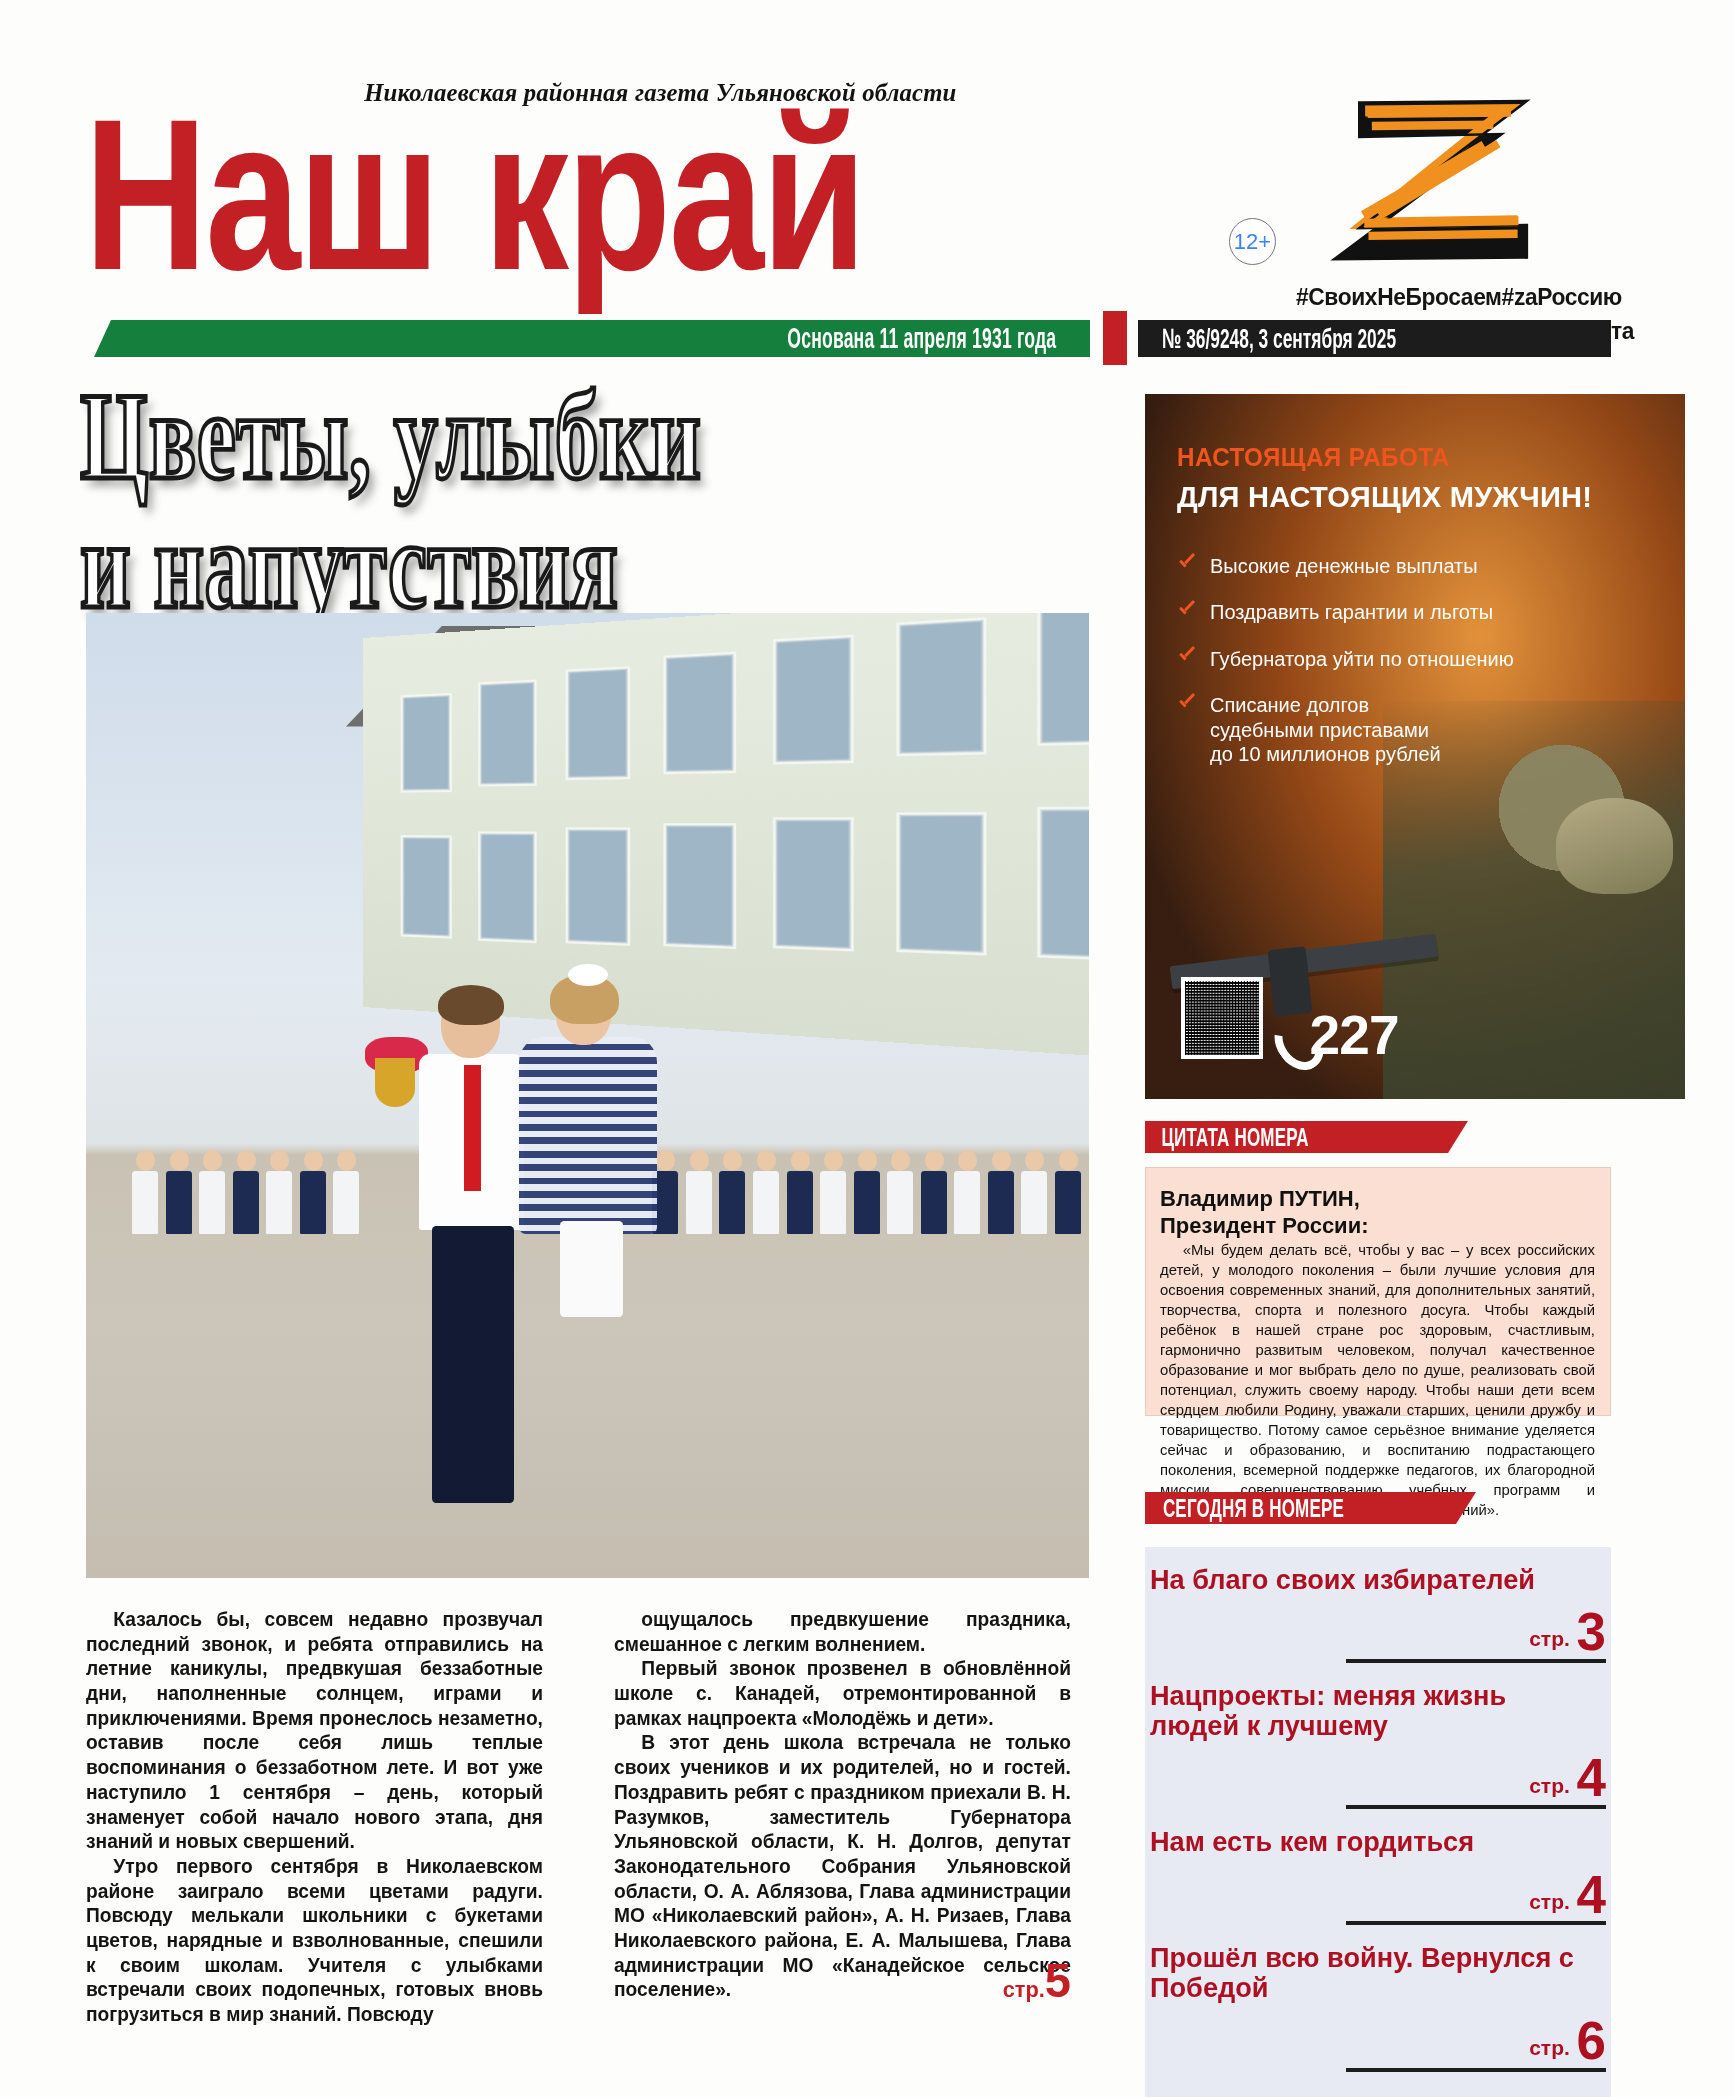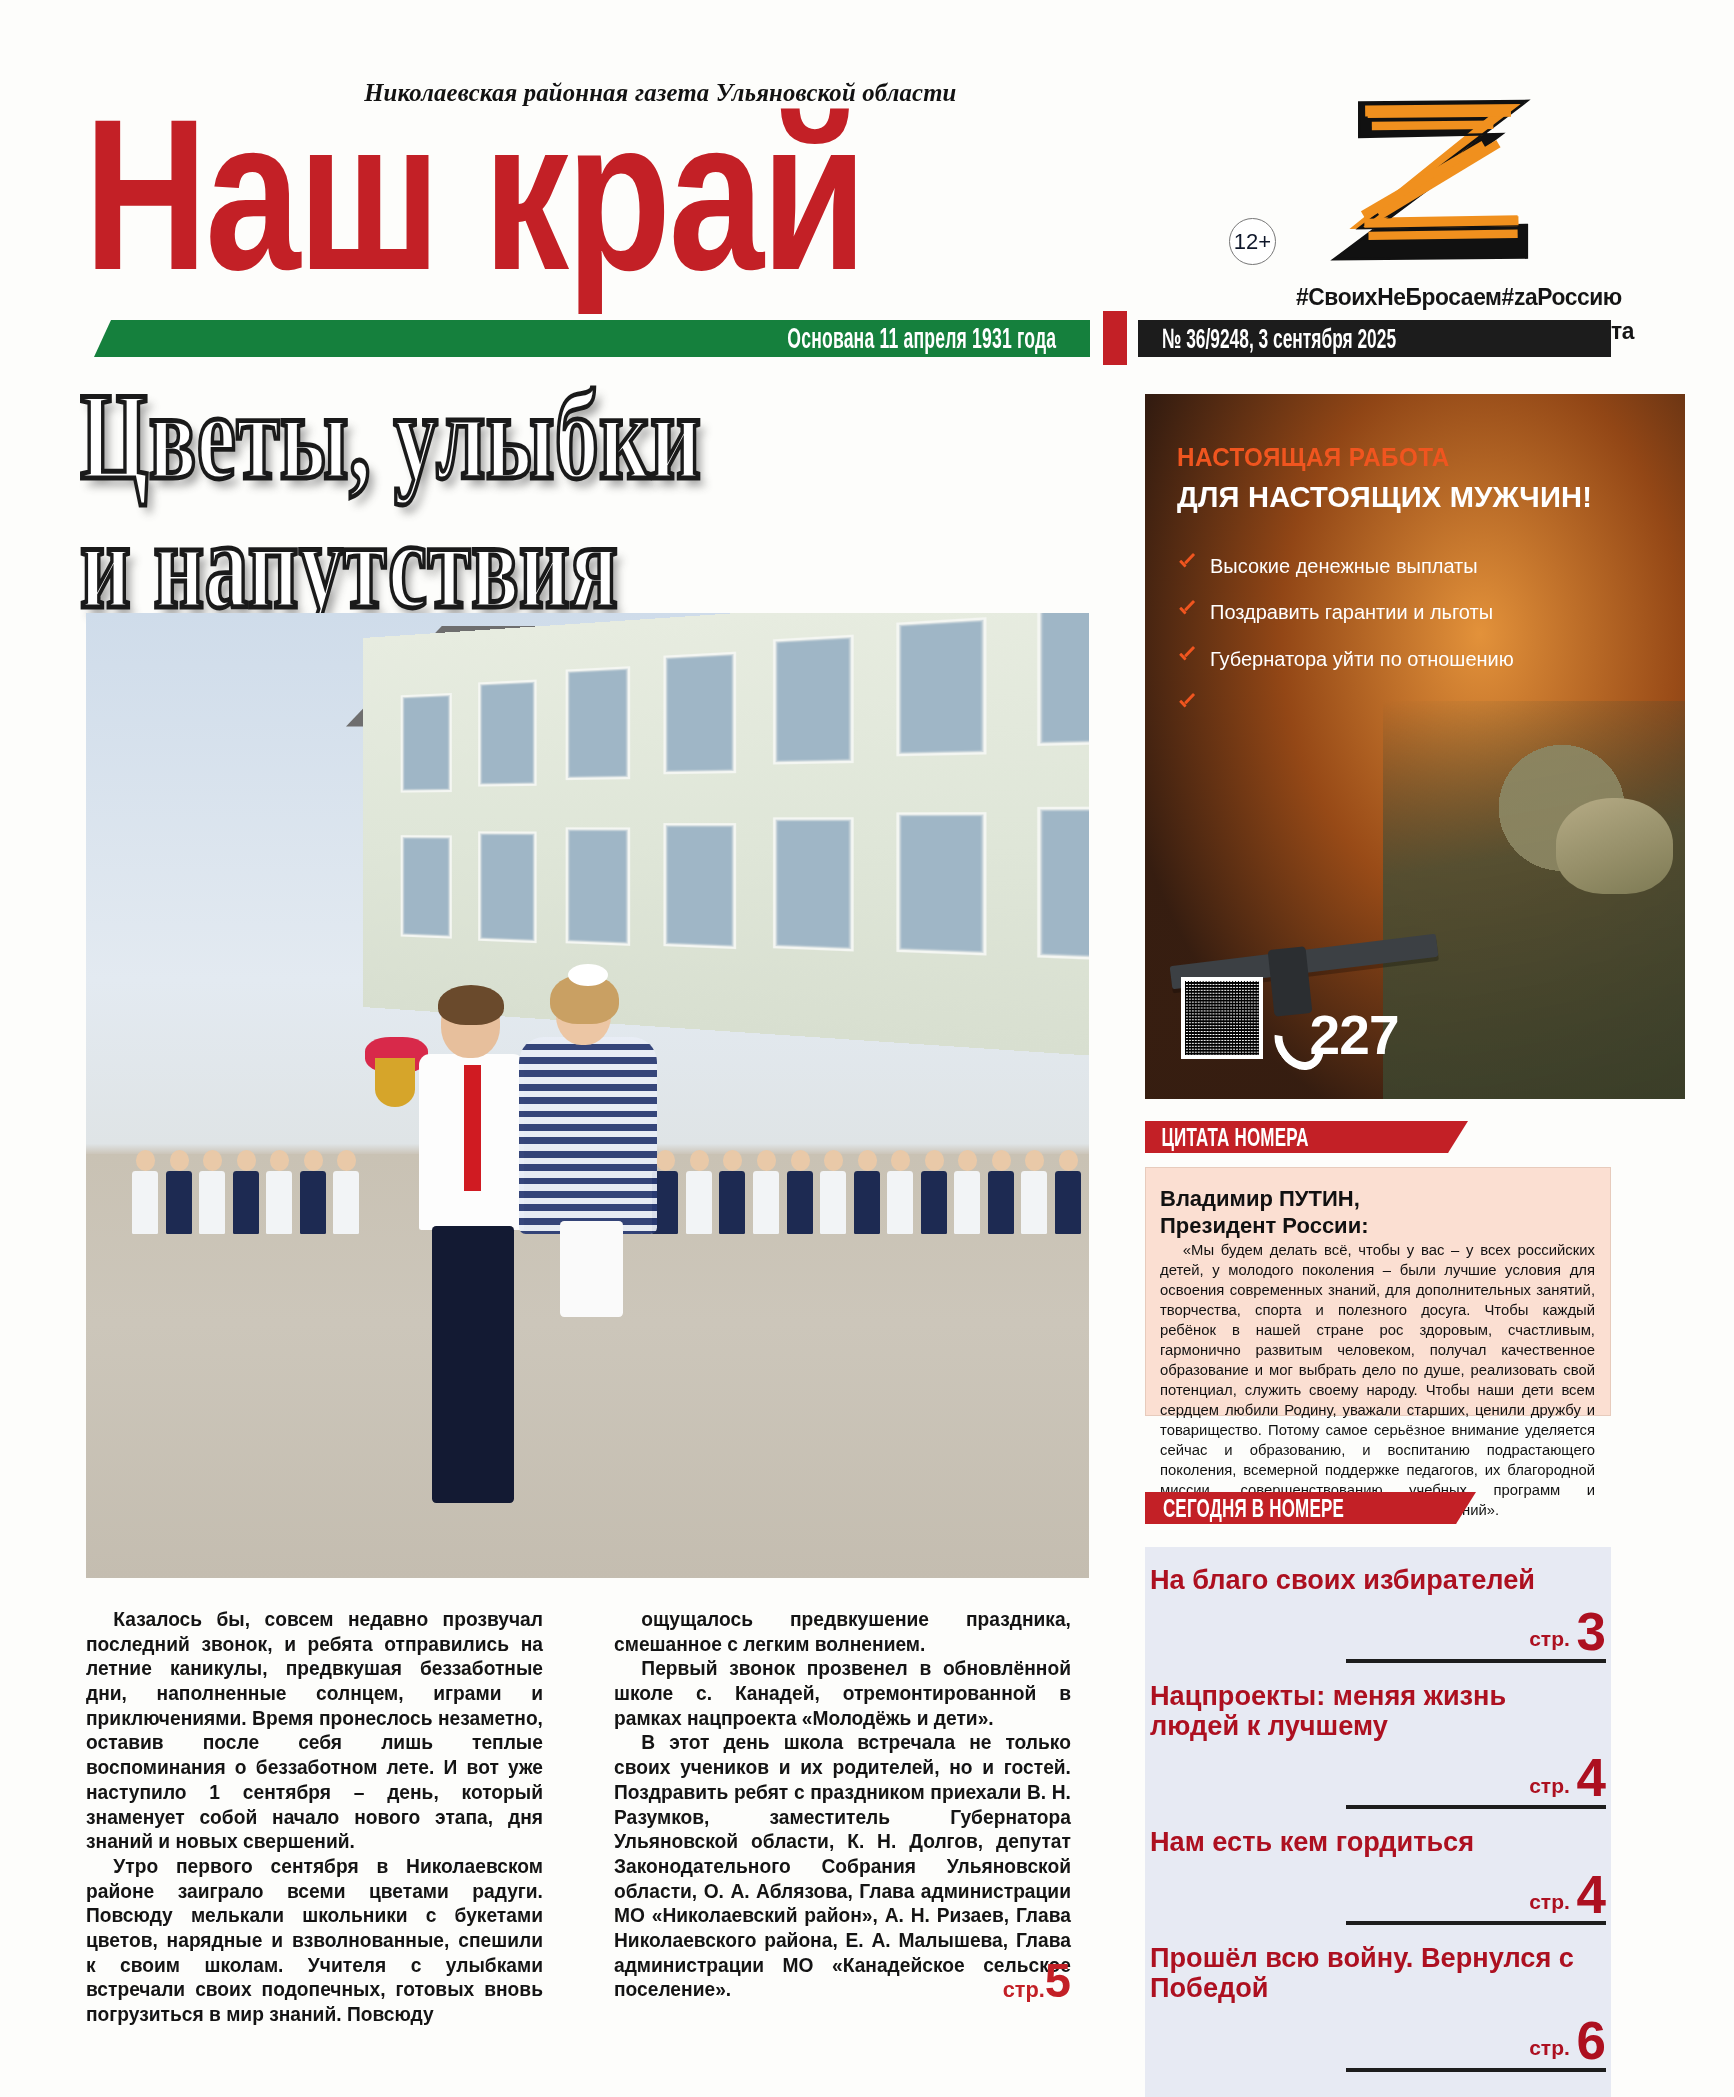--- a/index.html
+++ b/index.html
@@ -18,21 +18,21 @@
   }
   .mast-title{
     position:absolute;left:84px;top:96px;
     font-family:"Liberation Sans",sans-serif;font-weight:700;
     font-size:168px;line-height:.92;color:#c32026;letter-spacing:-2.5px;
     transform:scaleY(1.28) scaleX(1.02);transform-origin:left top;
     white-space:nowrap;
   }
   .age-badge{
     position:absolute;left:1229px;top:218px;width:45px;height:45px;
-    border:1.7px solid #777;border-radius:50%;color:#0f172a;
+    border:1.7px solid #777;border-radius:50%;color:#3b82f6;
     font-size:22px;font-weight:400;display:flex;align-items:center;justify-content:center;
     background:#fff;font-family:"Liberation Sans",sans-serif;
   }
   
   .zwrap{position:absolute;left:1309px;top:90px;width:243px;height:176px;}
   .hashline{
     position:absolute;left:1296px;font-family:"Liberation Sans",sans-serif;
     font-weight:700;font-size:23.5px;color:#151515;letter-spacing:-0.4px;
     transform:scaleX(.97);transform-origin:left center;white-space:nowrap;
   }
@@ -374,21 +374,23 @@
       <div class="ad-helm"></div>
     </div>
     <div class="ad-rifle"></div>
     <div class="ad-mag"></div>
     <div class="ad-h1">НАСТОЯЩАЯ РАБОТА</div>
     <div class="ad-h2">ДЛЯ НАСТОЯЩИХ МУЖЧИН!</div>
     <div class="ad-list">
       <div class="ad-li"><span class="ck"></span><span>Высокие денежные выплаты</span></div>
       <div class="ad-li"><span class="ck"></span><span>Поздравить гарантии и льготы</span></div>
       <div class="ad-li"><span class="ck"></span><span>Губернатора уйти по отношению</span></div>
-      <div class="ad-li" style="white-space:pre-line"><span class="ck"></span></div>
+      <div class="ad-li" style="white-space:pre-line"><span class="ck"></span><span>Списание долгов
+судебными приставами
+до 10 миллионов рублей</span></div>
     </div>
     <div class="qr">
         <i></i>
       </div>
     <div class="phone">
       <div class="ph-ico"></div>
       <div class="ph-num">227</div>
     </div>
   </div>
 

